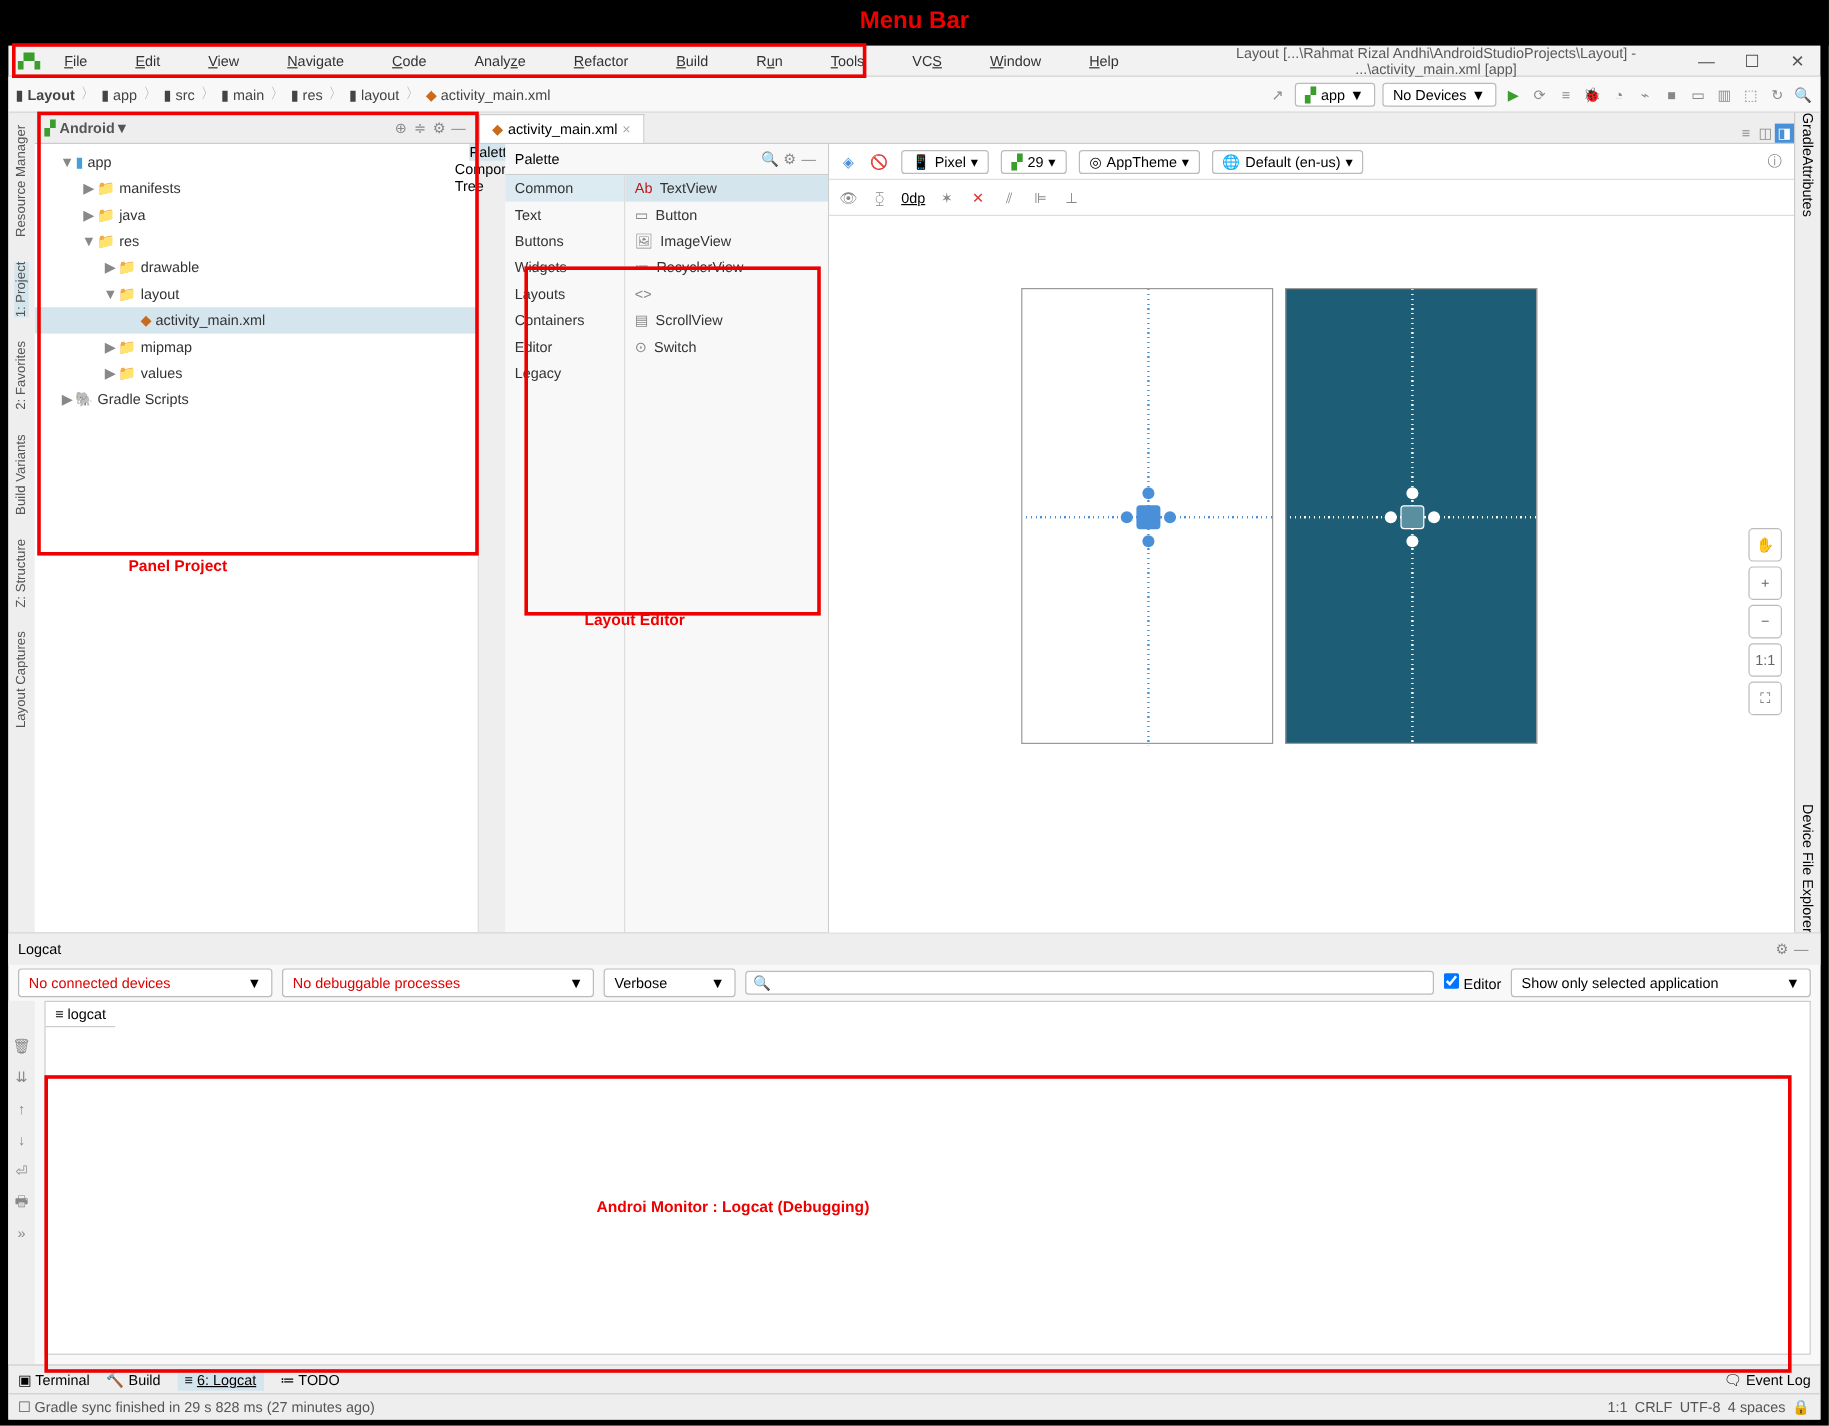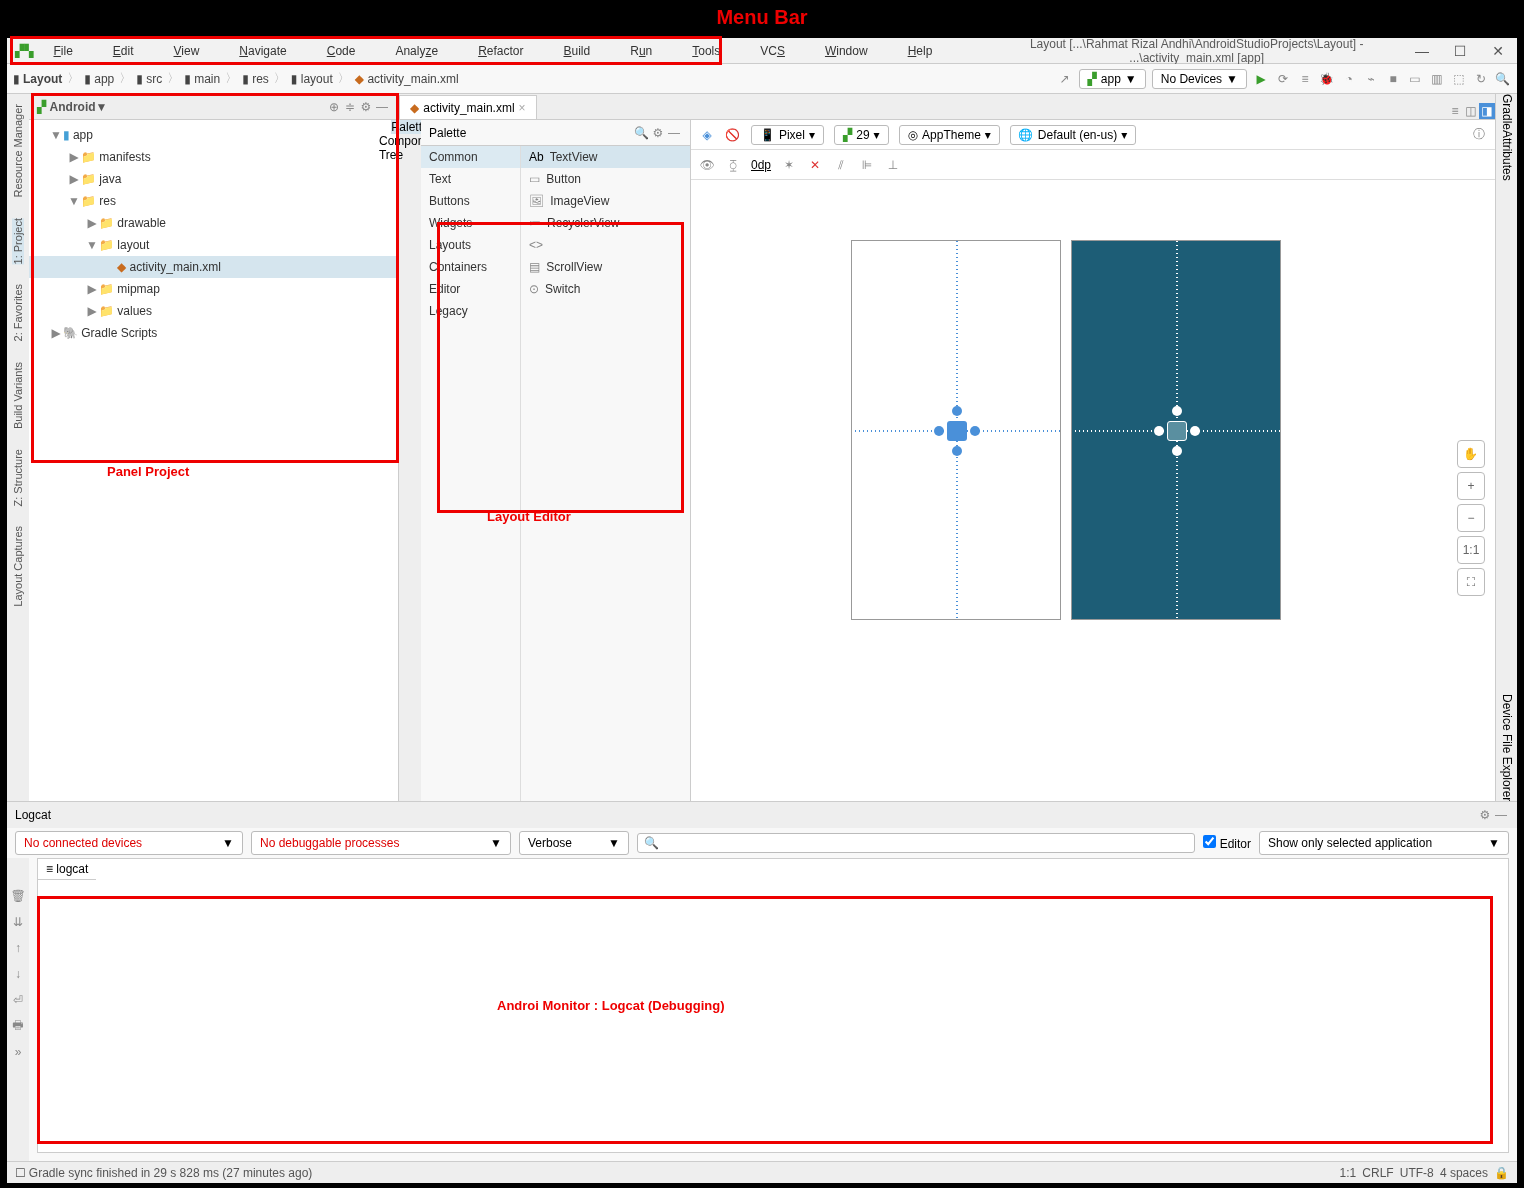--- a/index.html
+++ b/index.html
@@ -199,21 +199,21 @@
                 <div class="sel">Common</div>
                 <div>Text</div>
                 <div>Buttons</div>
                 <div>Widgets</div>
                 <div>Layouts</div>
                 <div>Containers</div>
                 <div>Editor</div>
                 <div>Legacy</div>
               </div>
             <div class="palitems" id="palitems" style="flex:1">
-                <div class="sel"><span style="color:#000000">Ab</span>TextView</div>
+                <div class="sel"><span style="color:#b91c1c">Ab</span>TextView</div>
                 <div><span style="color:#888">▭</span>Button</div>
                 <div><span style="color:#888">🖼</span>ImageView</div>
                 <div><span style="color:#888">≔</span>RecyclerView</div>
                 <div>
                   <span style="color:#888">&lt;&gt;</span>
                   <fragment></fragment>
                 </div>
                 <div><span style="color:#888">▤</span>ScrollView</div>
                 <div><span style="color:#888">⊙</span>Switch</div>
               </div>
@@ -280,21 +280,21 @@
   </div>
 
   <div class="logcat">
     <div class="loghead">
       <span>Logcat</span>
         <span style="flex:1"></span>
       <span class="tbico">⚙</span>
       <span class="tbico">—</span>
     </div>
     <div class="logctrl">
-      <div class="combo" style="width:228px"><span class="red">No connected devices</span><span style="flex:1"></span>▼</div>
+      <div class="combo" style="width:212px"><span class="red">No connected devices</span><span style="flex:1"></span>▼</div>
       <div class="combo" style="width:260px"><span class="red">No debuggable processes</span><span style="flex:1"></span>▼</div>
       <div class="combo" style="width:110px"><span>Verbose</span><span style="flex:1"></span>▼</div>
       <input class="searchlog" placeholder="🔍" style="">
       <label><input type="checkbox" checked="" style=""> <span>Editor</span></label>
       <div class="combo" style="width:250px"><span>Show only selected application</span><span style="flex:1"></span>▼</div>
     </div>
     <div style="display:flex;flex:1;min-height:0">
       <div style="width:22px;background:#eee;display:flex;flex-direction:column;align-items:center;gap:10px;padding-top:30px">
         <span class="tbico">🗑</span>
         <span class="tbico">⇊</span>
@@ -303,20 +303,28 @@
         <span class="tbico">⏎</span>
         <span class="tbico">🖶</span>
         <span class="tbico">»</span>
       </div>
       <div class="logbody">
         <div style="border-bottom:1px solid #ccc;padding:3px 8px;display:inline-block">≡ <span>logcat</span></div>
       </div>
     </div>
   </div>
 
+  <div class="bottombar">
+    <span>▣ <span>Terminal</span></span>
+    <span>🔨 <span>Build</span></span>
+    <span style="background:#d5e5ee;padding:2px 6px">≡ <span class="u">6: Logcat</span></span>
+    <span>≔ <span>TODO</span></span>
+    <span style="flex:1"></span>
+    <span>🗨 <span>Event Log</span></span>
+  </div>
 
   <div class="status">
     <span>☐</span>&nbsp;<span>Gradle sync finished in 29 s 828 ms (27 minutes ago)</span>
     <span style="flex:1"></span>
     <span>1:1</span>&nbsp;&nbsp;
     <span>CRLF</span>&nbsp;&nbsp;
     <span>UTF-8</span>&nbsp;&nbsp;
     <span>4 spaces</span>&nbsp;&nbsp;
     <span>🔒</span>
   </div>

